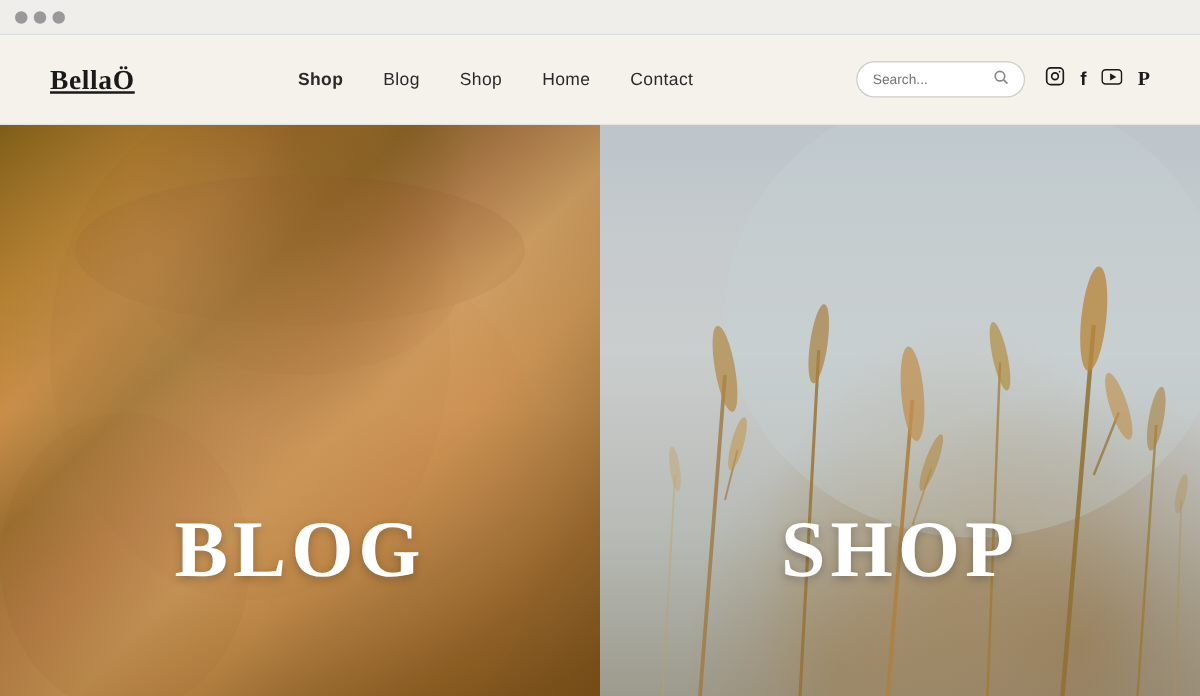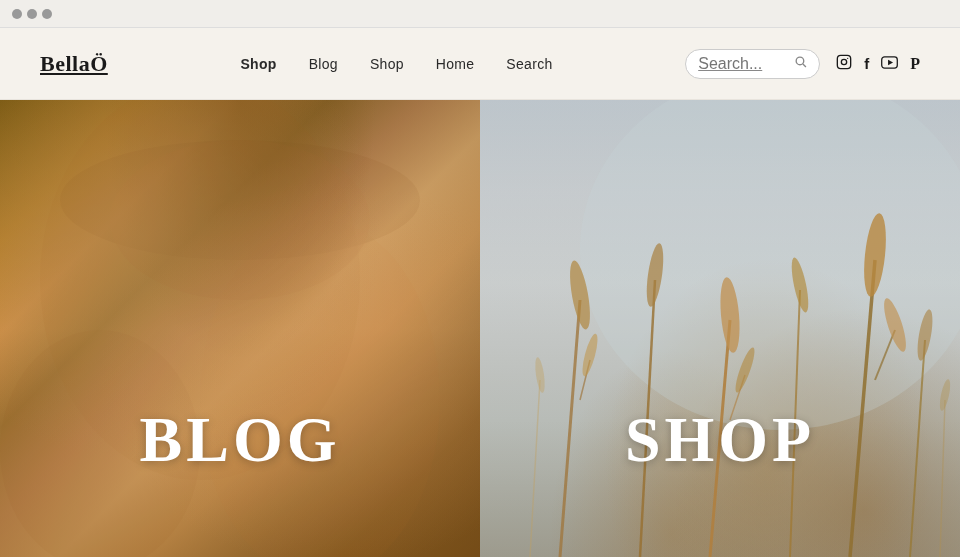--- a/index.html
+++ b/index.html
@@ -81,25 +81,24 @@
       border: 1px solid #ccc;
       border-radius: 20px;
       padding: 5px 12px;
       background: #fff;
       gap: 6px;
     }
     .search-box input {
       border: none;
       outline: none;
       background: transparent;
-      font-size: 16px;
+      font-size: 11px;
       color: #888;
       width: 90px;
       font-family: Arial, sans-serif;
-      text-decoration: underline;
     }
     .search-icon-svg {
       color: #888;
       font-size: 13px;
     }
 
     .social-icons {
       display: flex;
       align-items: center;
       gap: 12px;
@@ -223,21 +222,21 @@
     <li>
       <a href="#">Blog</a>
     </li>
     <li>
       <a href="#">Shop</a>
     </li>
     <li>
       <a href="#">Home</a>
     </li>
     <li>
-      <a href="#">Search</a>
+      <a href="#">Contact</a>
     </li>
   </ul>
 
   <div class="nav-right">
     <div class="search-box">
       <input type="text" placeholder="Search..." style="">
       <span class="search-icon-svg">
         <svg width="13" height="13" viewBox="0 0 24 24" fill="none" stroke="#888" stroke-width="2.5">
           <circle cx="11" cy="11" r="7"></circle>
           <line x1="16.5" y1="16.5" x2="22" y2="22"></line>

